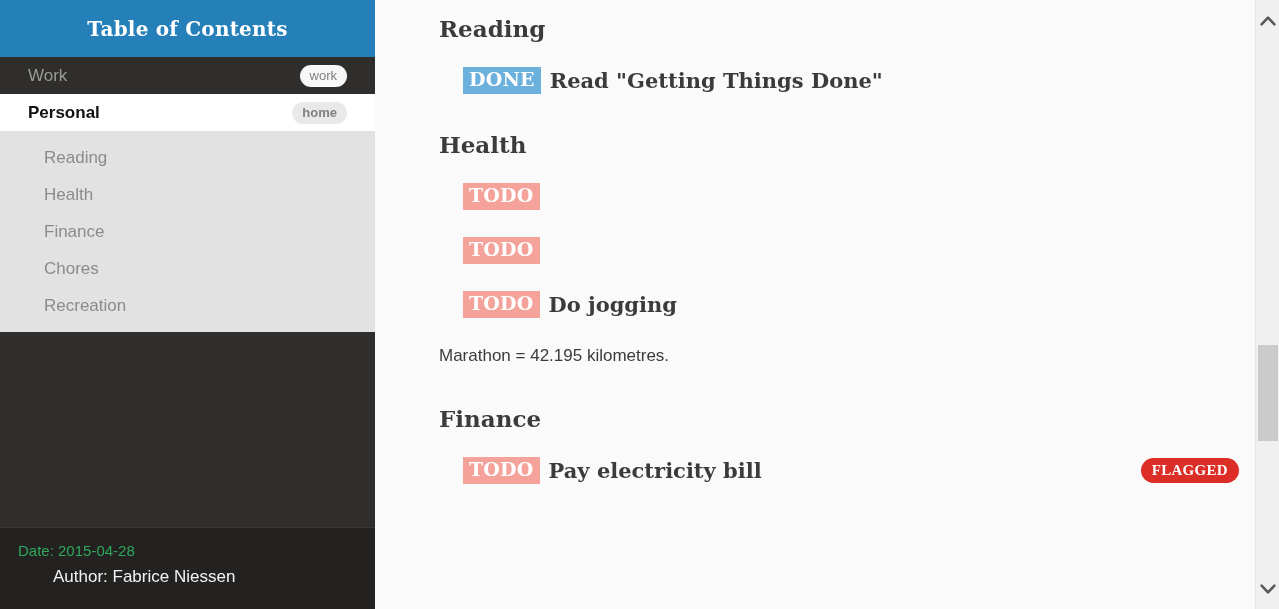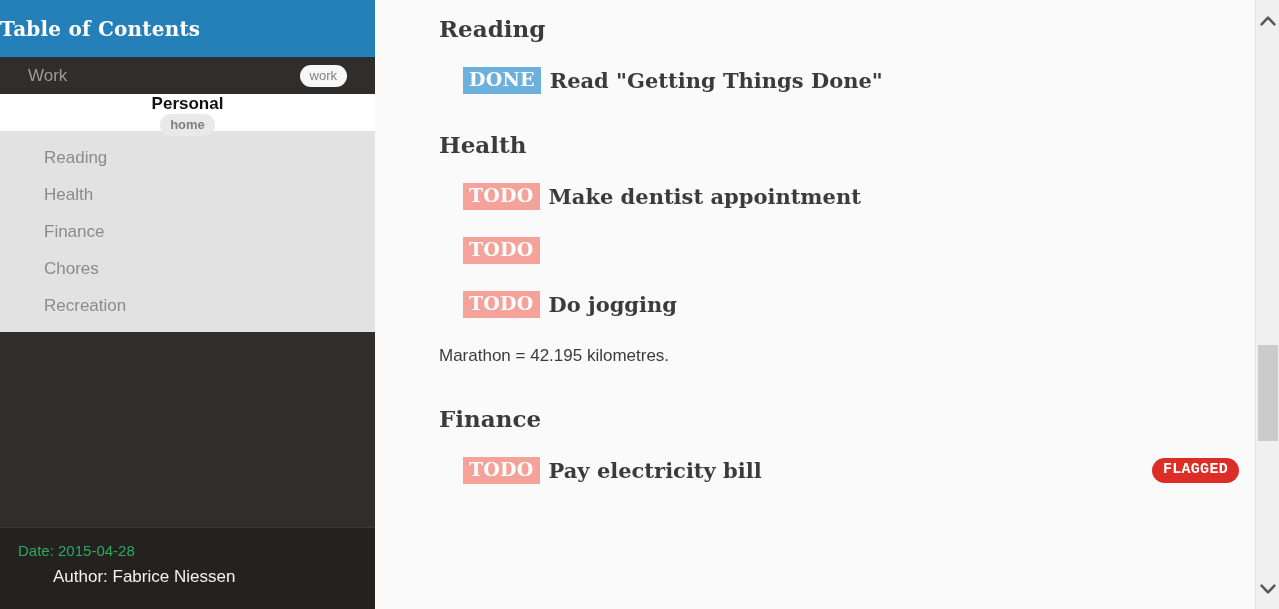--- a/index.html
+++ b/index.html
@@ -26,21 +26,21 @@
     flex: 0 0 375px;
     display: flex;
     flex-direction: column;
   }
   .toc-header {
     height: 57px;
     background: #2580b9;
     color: #ffffff;
     display: flex;
     align-items: center;
-    justify-content: flex-start;
+    justify-content: center;
     font-family: "DejaVu Serif", serif;
     font-weight: bold;
     font-size: 20px;
     letter-spacing: 0.2px;
   }
   .toc-body {
     flex: 1 1 auto;
     overflow: hidden;
   }
   .nav-top {
@@ -56,21 +56,20 @@
     position: relative;
   }
   .nav-item.lvl1 {
     color: #9a9a99;
     background: #2f2e2c;
   }
   .nav-item.lvl1.active {
     color: #111111;
     background: #ffffff;
     font-weight: bold;
-    flex-direction: column;
   }
   .nav-label { white-space: nowrap; }
   .tag {
     font-size: 13px;
     padding: 4px 10px 5px 10px;
     border-radius: 11px;
     line-height: 1;
     color: #808080;
     background: #f2f2f2;
     font-family: "Liberation Sans", sans-serif;
@@ -157,21 +156,21 @@
     font-weight: bold;
     font-size: 21px;
     color: #3b3b3b;
     line-height: 1.2;
   }
   .flag {
     position: absolute;
     right: 0;
     background: #dc2d26;
     color: #ffffff;
-    font-family: Liberation Mono, monospace;
+    font-family: Liberation Serif, serif;
     font-weight: bold;
     font-size: 15px;
     padding: 4px 11px 5px 11px;
     border-radius: 13px;
     line-height: 1.1;
     letter-spacing: 0.3px;
     text-align: center;
   }
   p.para {
     font-family: "Liberation Sans", sans-serif;
@@ -272,21 +271,20 @@
 
       <div class="task">
         <span class="kw done">DONE</span>
         <span class="task-title">Read "Getting Things Done"</span>
       </div>
 
       <h2 class="section spaced">Health</h2>
 
       <div class="task">
         <span class="kw todo">TODO</span>
-        <span class="task-title">Make dentist appointment</span>
       </div>
 
       <div class="task">
         <span class="kw todo">TODO</span>
       </div>
 
 
       <div class="task">
         <span class="kw todo">TODO</span>
         <span class="task-title">Do jogging</span>

